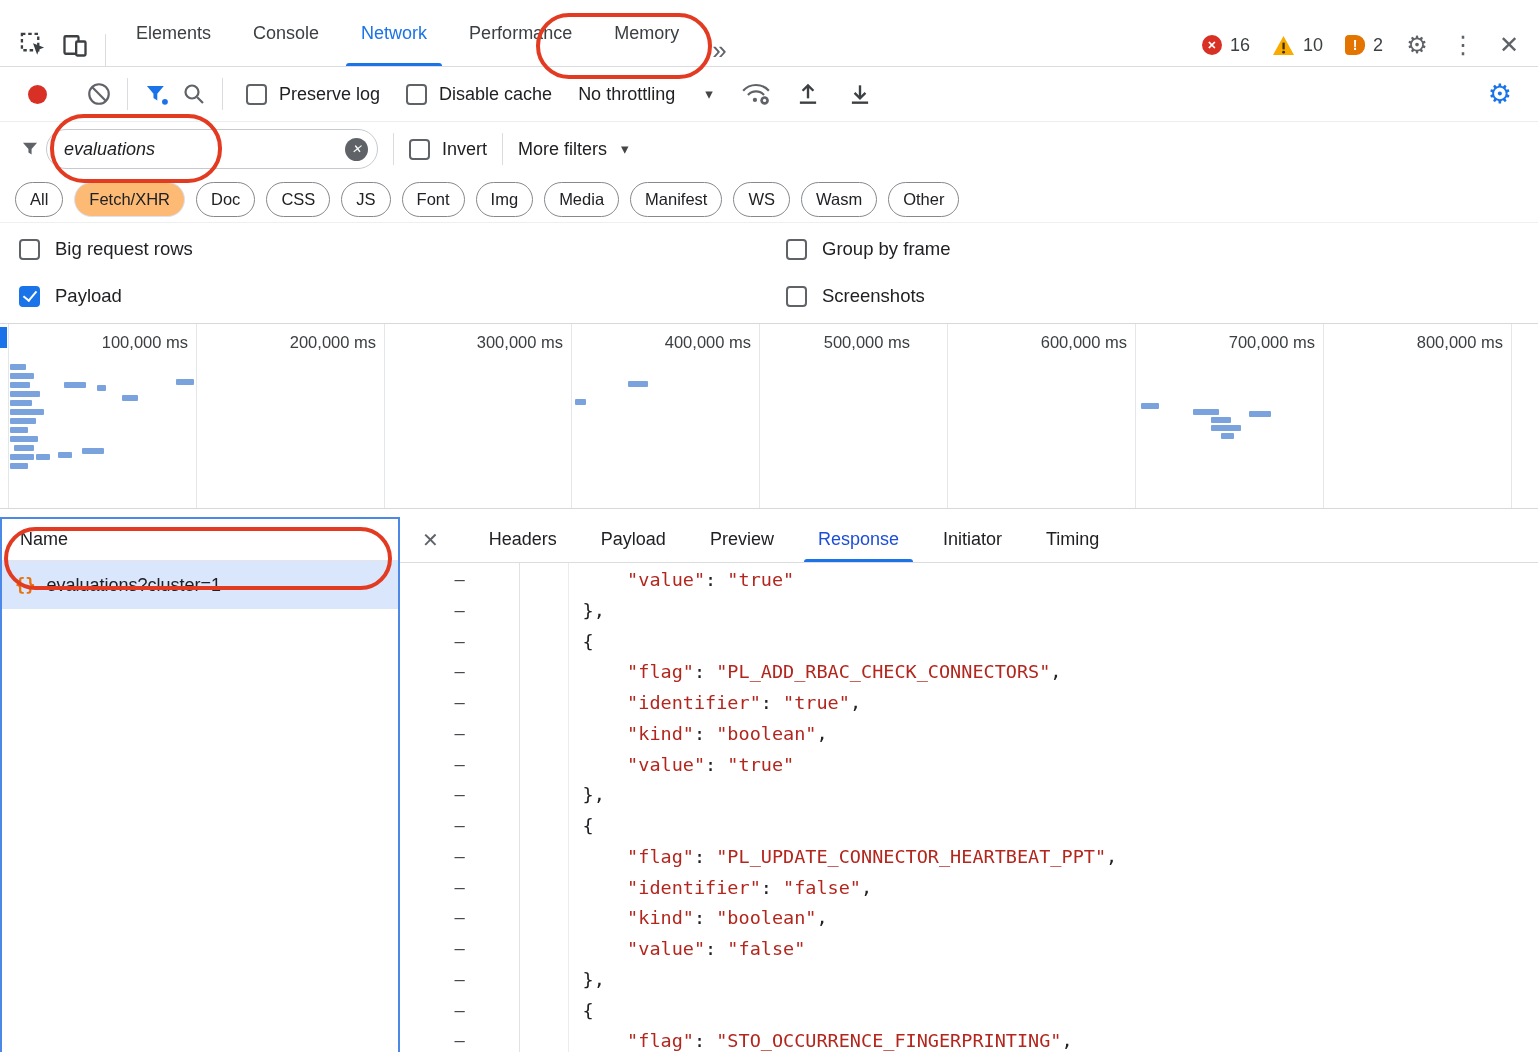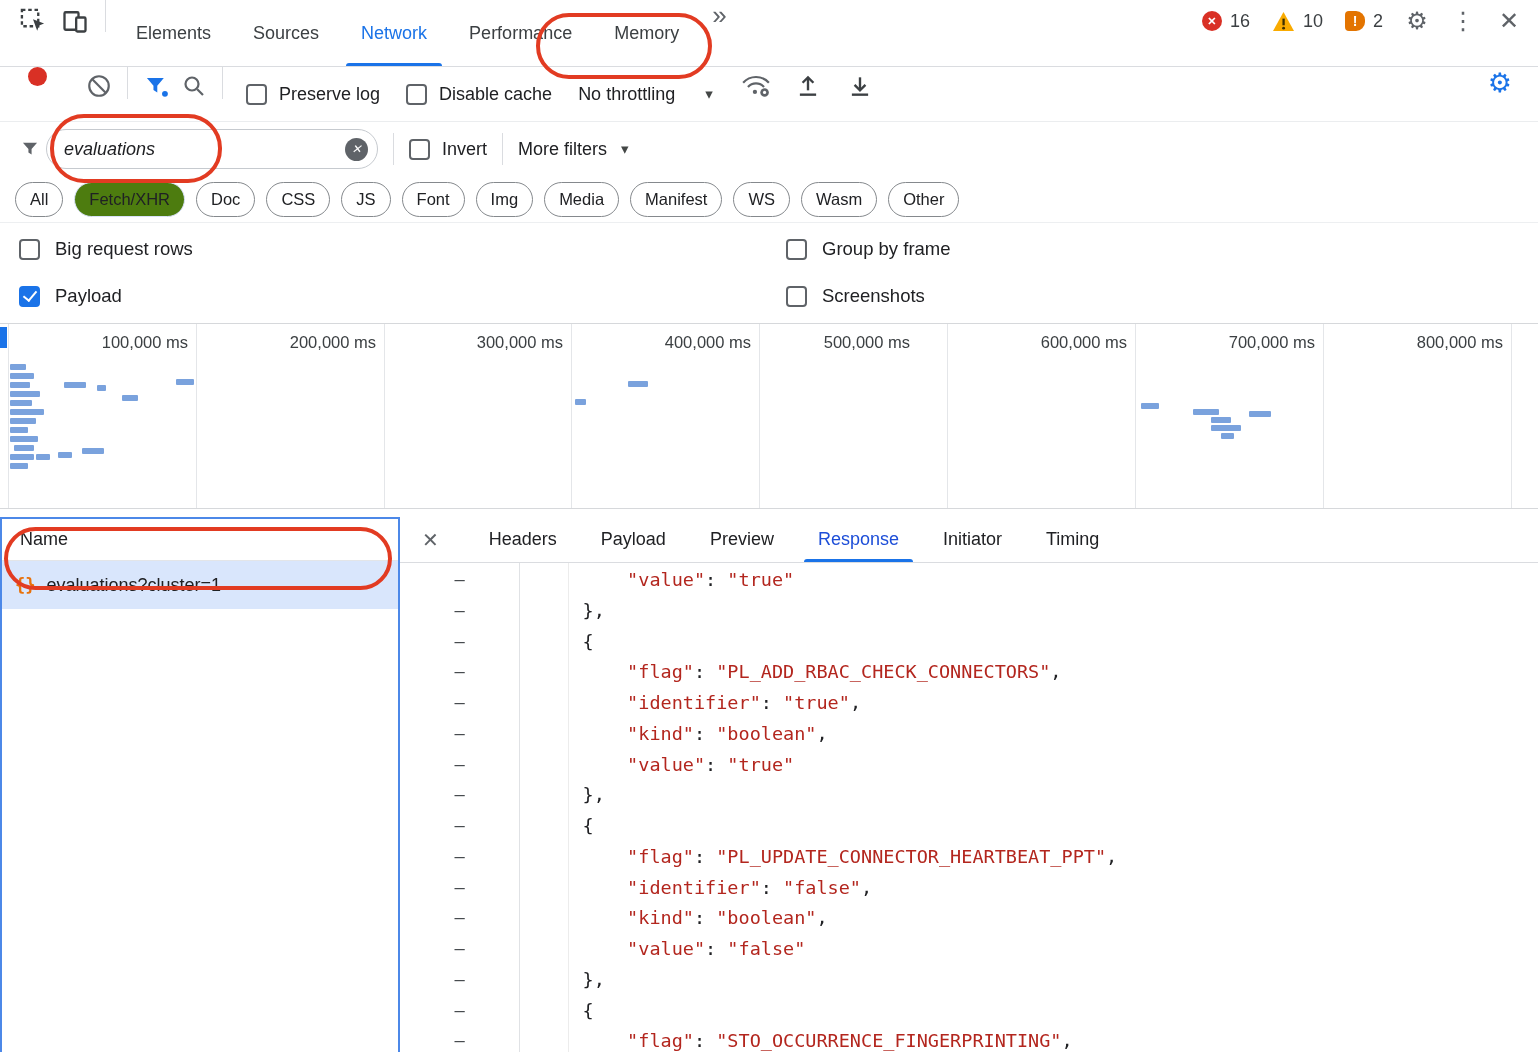--- a/index.html
+++ b/index.html
@@ -1,36 +1,36 @@
 <!DOCTYPE html>
 <html><head>
 <meta charset="utf-8">
 <style>
   * { margin:0; padding:0; box-sizing:border-box; }
   body { background:#ffffff; font-family:"Liberation Sans", sans-serif; }
   .screen { position:relative; width:1538px; height:1052px; background:#fff; color:#202124; overflow:hidden; }
 
   
-  .tabbar { height:67px; display:flex; align-items:flex-start; border-bottom:1px solid #dadce0; padding-left:12px; }
+  .tabbar { height:67px; display:flex; align-items:flex-end; border-bottom:1px solid #dadce0; padding-left:12px; }
   .icon-btn { width:42px; height:42px; display:flex; align-items:center; justify-content:center; border-radius:50%; cursor:pointer; flex:none; }
   .glyph { font-size:24px; color:#5f6368; line-height:1; }
   .vdiv { width:1px; height:32px; background:#dadce0; margin:0 9px; flex:none; }
   .tabs { display:flex; height:100%; align-items:stretch; }
   .tab { display:flex; align-items:center; padding:0 21px; font-size:18px; color:#3c4043; position:relative; cursor:pointer; white-space:nowrap; }
   .tab.selected { color:#1a73e8; }
   .tab.selected::after { content:""; position:absolute; left:6px; right:6px; bottom:0; height:3px; border-radius:3px 3px 0 0; background:#1a73e8; }
   .more-tabs { font-size:26px; color:#5f6368; padding:0 12px; cursor:pointer; }
   .right-cluster { margin-left:auto; display:flex; align-items:center; gap:4px; padding-right:8px; }
   .badge { display:flex; align-items:center; gap:8px; padding:0 9px; cursor:pointer; }
   .badge-count { font-size:18px; color:#3c4043; }
   .err-ico { width:20px; height:20px; border-radius:50%; background:#d93025; color:#fff; font-size:11px; font-weight:bold; display:flex; align-items:center; justify-content:center; }
   .issue-ico { width:20px; height:20px; border-radius:4px 9px 9px 4px; background:#e37400; color:#fff; font-size:14px; font-weight:bold; display:flex; align-items:center; justify-content:center; }
 
   
-  .toolbar2 { height:55px; display:flex; border-bottom:1px solid #ebedef; padding:0 16px 0 28px; }
+  .toolbar2 { height:55px; display:flex; align-items:center; border-bottom:1px solid #ebedef; padding:0 16px 0 28px; }
   .rec-btn { width:19px; height:19px; border-radius:50%; background:#d93025; margin-right:33px; cursor:pointer; flex:none; }
   .tb-icon { display:flex; align-items:center; justify-content:center; width:38px; height:38px; cursor:pointer; flex:none; }
   .check { display:flex; align-items:center; gap:12px; font-size:18px; color:#202124; cursor:pointer; white-space:nowrap; }
   .cb { width:21px; height:21px; border:2px solid #5f6368; border-radius:4px; background:#fff; flex:none; display:flex; align-items:center; justify-content:center; }
   .cb.checked { background:#1a73e8; border-color:#1a73e8; }
   .cb.checked::after { content:""; width:6px; height:11px; border:solid #fff; border-width:0 2.5px 2.5px 0; transform:rotate(40deg); margin-top:-3px; }
   .ml26 { margin-left:26px; }
   .throttle { display:flex; align-items:center; font-size:18px; margin-left:26px; cursor:pointer; white-space:nowrap; }
   .dd-arrow { font-size:15px; color:#444746; margin-left:30px; }
   .gear-right { margin-left:auto; font-size:27px; color:#1a73e8; cursor:pointer; padding-right:10px; }
@@ -38,21 +38,21 @@
   
   .filter-row { height:54px; display:flex; align-items:center; padding-left:20px; }
   .filter-input { width:332px; height:40px; border:1px solid #c6cacf; border-radius:20px; display:flex; align-items:center; padding:0 9px 0 17px; font-size:18px; color:#202124; cursor:text; margin-left:6px;font-style:italic; }
   .clear-btn { margin-left:auto; width:23px; height:23px; border-radius:50%; background:#5f6368; color:#fff; font-size:12px; display:flex; align-items:center; justify-content:center; cursor:pointer; }
   .morefilters { display:flex; align-items:center; font-size:18px; cursor:pointer; white-space:nowrap; }
   .morefilters .dd-arrow { margin-left:14px; }
 
   
   .chips-row { height:47px; display:flex; align-items:center; gap:11px; padding-left:15px; border-bottom:1px solid #edeff1; }
   .chip { height:35px; display:flex; align-items:center; padding:0 14px; border:1px solid #85898d; border-radius:18px; font-size:16.5px; color:#202124; cursor:pointer; white-space:nowrap; }
-  .chip.selected { background:#4d7c0f; border-color:#d9e2f9; }
+  .chip.selected { background:#fdba74; border-color:#d9e2f9; }
 
   
   .options { height:100px; position:relative;padding-left:12px; }
   .opt { position:absolute; display:flex; align-items:center; gap:15px; font-size:18.5px; cursor:pointer; white-space:nowrap; }
   #opt-big { left:19px; top:15px; }
   #opt-group { left:786px; top:15px; }
   #opt-overview { left:19px; top:62px; }
   #opt-screens { left:786px; top:62px; }
 
   
@@ -107,21 +107,21 @@
     </div>
     <div class="icon-btn">
       <svg width="28" height="28" viewBox="0 0 24 24" fill="none" stroke="#3c4043" stroke-width="2">
         <rect x="3" y="4.5" width="12" height="15" rx="1"></rect>
         <rect x="13" y="9" width="8" height="12" rx="1" fill="#ffffff"></rect>
       </svg>
     </div>
     <div class="vdiv"></div>
     <nav class="tabs" id="main-tabs">
         <div class="tab">Elements</div>
-        <div class="tab">Sources</div>
+        <div class="tab">Console</div>
         <div class="tab selected">Network</div>
         <div class="tab">Performance</div>
         <div class="tab">Memory</div>
       </nav>
     <div class="more-tabs">
       <span>»</span>
     </div>
     <div class="right-cluster">
       <div class="badge">
         <span class="err-ico">

